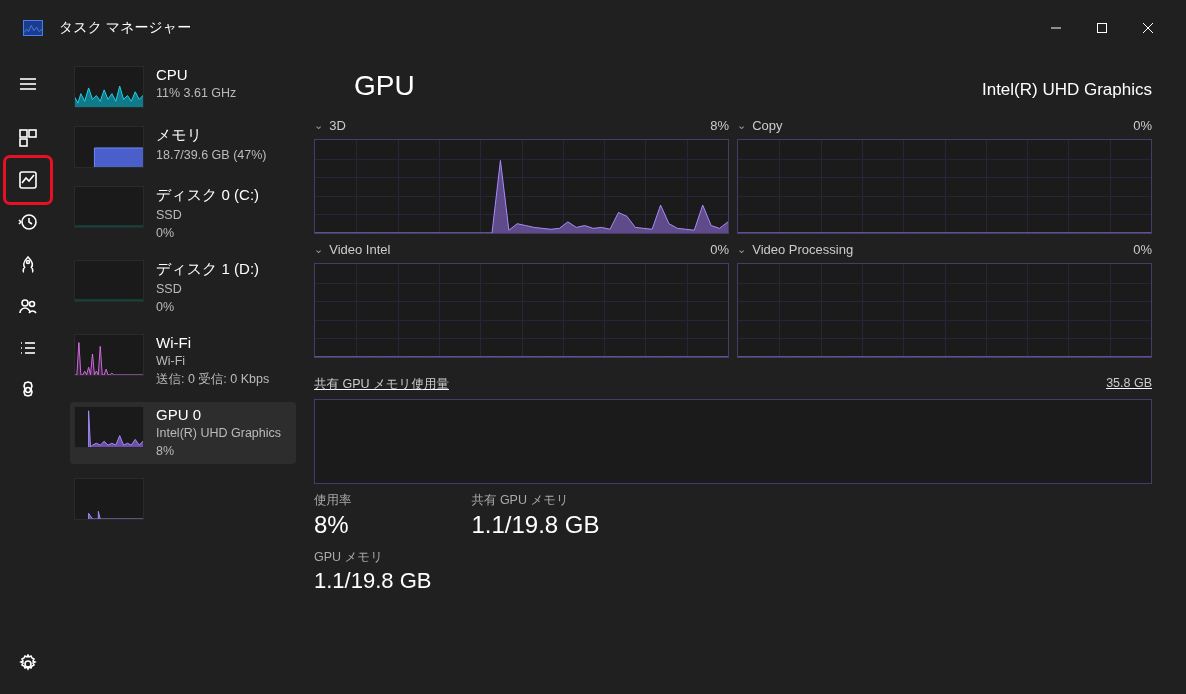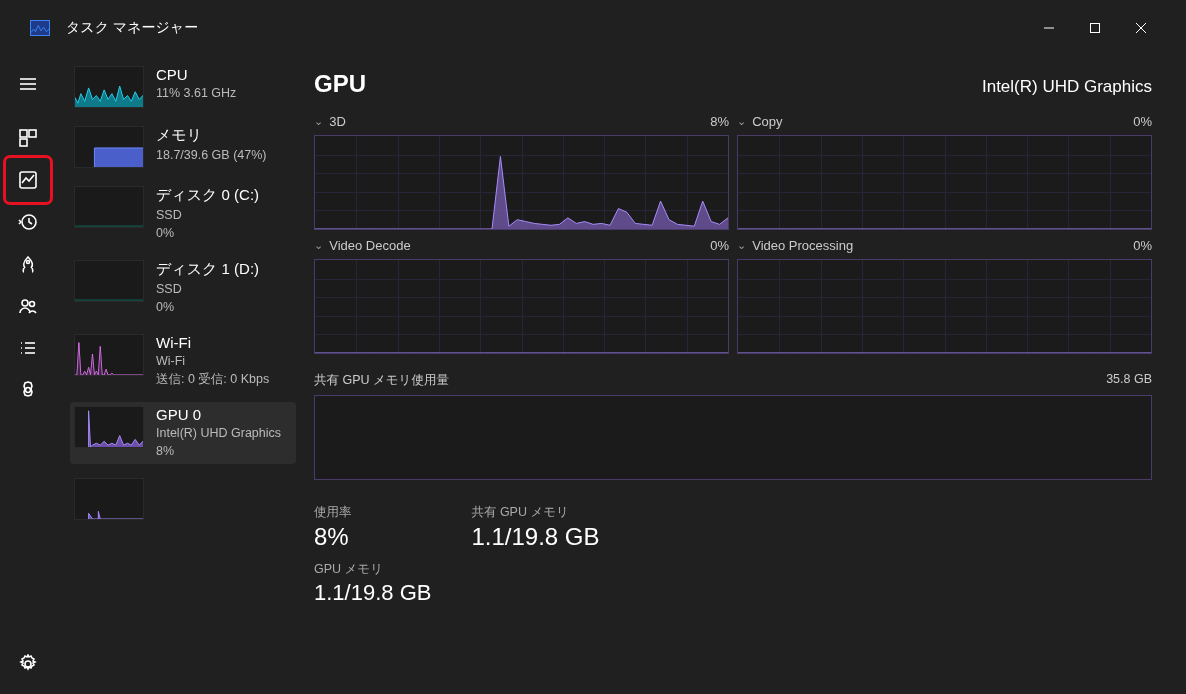--- a/index.html
+++ b/index.html
@@ -1,18 +1,18 @@
 <!DOCTYPE html>
 <html><head>
 <meta charset="utf-8">
 <style>
 * { margin: 0; padding: 0; box-sizing: border-box; font-family: "Segoe UI", "Yu Gothic UI", sans-serif; }
 body { background: #202020; color: #fff; width: 1186px; height: 694px; overflow: hidden; position: relative; }
 
-.titlebar { height: 56px; display: flex; align-items: center; padding: 0 22px; }
+.titlebar { height: 56px; display: flex; align-items: center; padding: 0 15px; }
 .titlebar-icon { width: 20px; height: 16px; background: #1e3a8a; margin: 0 16px 0 8px; display:flex; align-items:flex-end; justify-content:center; overflow:hidden; border:1px solid #3b82f6;}
 .titlebar-icon svg { width:18px; height:12px;}
 .titlebar-title { font-size: 14px; color: #fff; }
 .titlebar-controls { margin-left: auto; display: flex; }
 .titlebar-btn { width: 46px; height: 40px; display: flex; align-items: center; justify-content: center; color: #fff; font-size: 14px; }
 .titlebar-btn svg { width: 12px; height: 12px; stroke: #fff; stroke-width: 1; fill: none; }
 
 .main { display: flex; height: calc(100% - 56px); }
 .leftnav { width: 56px; display: flex; flex-direction: column; align-items: center; padding-top: 8px; gap: 2px; }
 .leftnav-btn { width: 40px; height: 40px; display: flex; align-items: center; justify-content: center; border-radius: 6px; color: #fff; position: relative;}
@@ -35,31 +35,31 @@
 .perf-item { display:flex; gap:12px; padding:4px 4px; border-radius:4px; align-items:flex-start;}
 .perf-item.selected { background:#2d2d2d; }
 .perf-thumb { width:70px; height:42px; background:#1a1a1a; border:1px solid #2a2a2a; position:relative; overflow:hidden;}
 .perf-thumb svg { position:absolute; bottom:0; left:0; width:100%; height:100%;}
 .perf-info { flex:1; min-width:0; }
 .perf-name { font-size:15px; color:#fff; margin-bottom:2px; white-space:nowrap;}
 .perf-sub { font-size:12.5px; color:#bbb; line-height:1.4; white-space:nowrap; overflow:hidden;}
 
 .detail { flex:1; padding: 8px 34px 0 12px; position:relative; display:flex; flex-direction:column; min-width:0;}
 .detail-header { display:flex; align-items:baseline; margin-bottom:16px; padding-top:6px;}
-.detail-title { font-size:24px; font-weight:700;}
+.detail-title { font-size:28px; font-weight:400;margin-left:40px;}
 .detail-sub { margin-left:auto; font-size:17px; color:#fff;}
 .graphs { display:grid; grid-template-columns: 1fr 1fr; gap:8px 8px; margin-bottom:18px;}
 .graph-head { display:flex; align-items:center; font-size:13px; color:#ccc; margin-bottom:6px;}
 .chev { margin-right:6px; font-size:11px; color:#999;}
 .graph-val { margin-left:auto; font-size:13px; color:#ccc;}
 .graph-box { height:95px; background:#1b1b1b; border:1px solid #4a3a6a; position:relative; overflow:hidden;}
 .graph-box .grid-v { position:absolute; top:0; bottom:0; width:1px; background:#2a2438;}
 .graph-box .grid-h { position:absolute; left:0; right:0; height:1px; background:#2a2438;}
 .graph-box svg { position:absolute; bottom:0; left:0; width:100%; height:100%;}
-.shared-section { margin-bottom:24px;}
+.shared-section { margin-bottom:8px;text-decoration:underline;}
 .shared-head { display:flex; font-size:12.5px; color:#ccc; margin-bottom:6px;}
 .shared-head .right { margin-left:auto;}
 .shared-box { height:85px; background:#1b1b1b; border:1px solid #4a3a6a; position:relative; overflow:hidden;}
 .stats { display:flex; gap:40px; font-size:13px;}
 .stat-col .lbl { font-size:12.5px; color:#aaa; margin-bottom:2px;}
 .stat-col .val { font-size:24px; color:#fff; margin-bottom:10px;}
 .info-grid { display:grid; grid-template-columns: 130px auto; gap:4px 16px; font-size:13px; color:#ddd;}
 .info-grid .k { color:#aaa;}
 </style>
 </head>
@@ -311,21 +311,21 @@
                 <div class="grid-h" style="top: 80%;"></div>
                 <svg viewBox="0 0 100 100" preserveAspectRatio="none">
                   <path d="M0,100 L2.0408163265306123,100 L4.081632653061225,100 L6.122448979591836,100 L8.16326530612245,100 L10.204081632653061,100 L12.244897959183673,100 L14.285714285714286,100 L16.3265306122449,100 L18.367346938775512,100 L20.408163265306122,100 L22.448979591836736,100 L24.489795918367346,100 L26.53061224489796,100 L28.571428571428573,100 L30.612244897959183,100 L32.6530612244898,100 L34.69387755102041,100 L36.734693877551024,100 L38.775510204081634,100 L40.816326530612244,100 L42.857142857142854,100 L44.89795918367347,100 L46.93877551020408,100 L48.97959183673469,100 L51.02040816326531,100 L53.06122448979592,100 L55.10204081632653,100 L57.142857142857146,100 L59.183673469387756,100 L61.224489795918366,100 L63.265306122448976,100 L65.3061224489796,100 L67.34693877551021,100 L69.38775510204081,100 L71.42857142857143,100 L73.46938775510205,100 L75.51020408163265,100 L77.55102040816327,100 L79.59183673469387,100 L81.63265306122449,100 L83.6734693877551,100 L85.71428571428571,100 L87.75510204081633,100 L89.79591836734694,100 L91.83673469387755,100 L93.87755102040816,100 L95.91836734693878,100 L97.95918367346938,100 L100,100 L100,100 L0,100 Z" fill="#7c5fb8" opacity="0.7"></path>
                   <path d="M0,100 L2.0408163265306123,100 L4.081632653061225,100 L6.122448979591836,100 L8.16326530612245,100 L10.204081632653061,100 L12.244897959183673,100 L14.285714285714286,100 L16.3265306122449,100 L18.367346938775512,100 L20.408163265306122,100 L22.448979591836736,100 L24.489795918367346,100 L26.53061224489796,100 L28.571428571428573,100 L30.612244897959183,100 L32.6530612244898,100 L34.69387755102041,100 L36.734693877551024,100 L38.775510204081634,100 L40.816326530612244,100 L42.857142857142854,100 L44.89795918367347,100 L46.93877551020408,100 L48.97959183673469,100 L51.02040816326531,100 L53.06122448979592,100 L55.10204081632653,100 L57.142857142857146,100 L59.183673469387756,100 L61.224489795918366,100 L63.265306122448976,100 L65.3061224489796,100 L67.34693877551021,100 L69.38775510204081,100 L71.42857142857143,100 L73.46938775510205,100 L75.51020408163265,100 L77.55102040816327,100 L79.59183673469387,100 L81.63265306122449,100 L83.6734693877551,100 L85.71428571428571,100 L87.75510204081633,100 L89.79591836734694,100 L91.83673469387755,100 L93.87755102040816,100 L95.91836734693878,100 L97.95918367346938,100 L100,100" stroke="#a78bfa" stroke-width="1" fill="none" vector-effect="non-scaling-stroke"></path>
                 </svg>
               </div>
           </div>
           <div>
             <div class="graph-head">
                 <span class="chev">⌄</span>
-                <span>Video Decode</span>
+                <span>Video Intel</span>
                 <span class="graph-val">0%</span>
               </div>
             <div class="graph-box" id="gvd">
                 <div class="grid-v" style="left: 10%;"></div>
                 <div class="grid-v" style="left: 20%;"></div>
                 <div class="grid-v" style="left: 30%;"></div>
                 <div class="grid-v" style="left: 40%;"></div>
                 <div class="grid-v" style="left: 50%;"></div>
                 <div class="grid-v" style="left: 60%;"></div>
                 <div class="grid-v" style="left: 70%;"></div>

